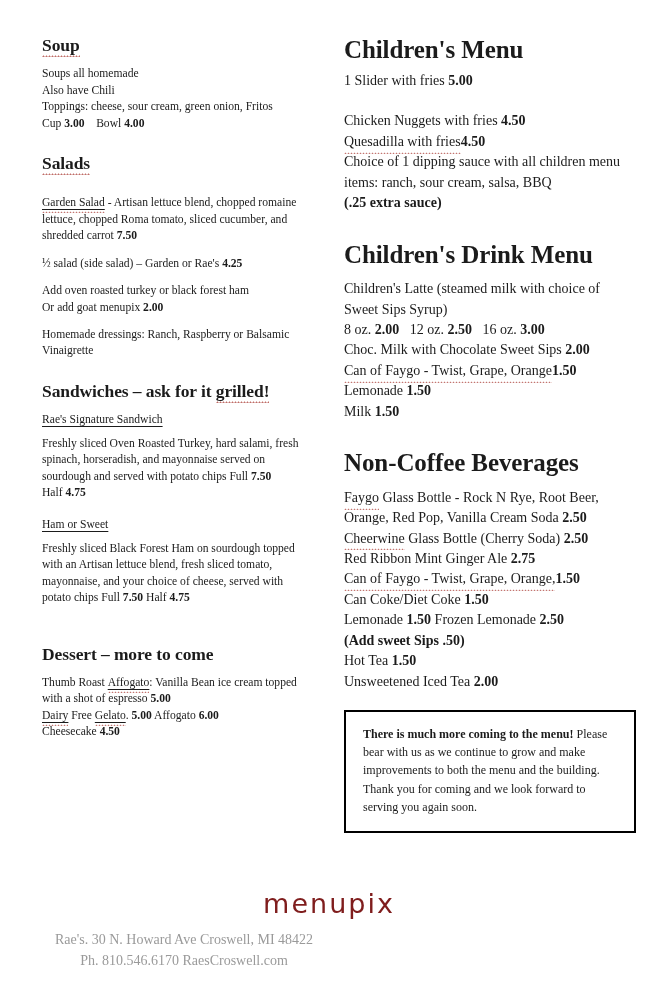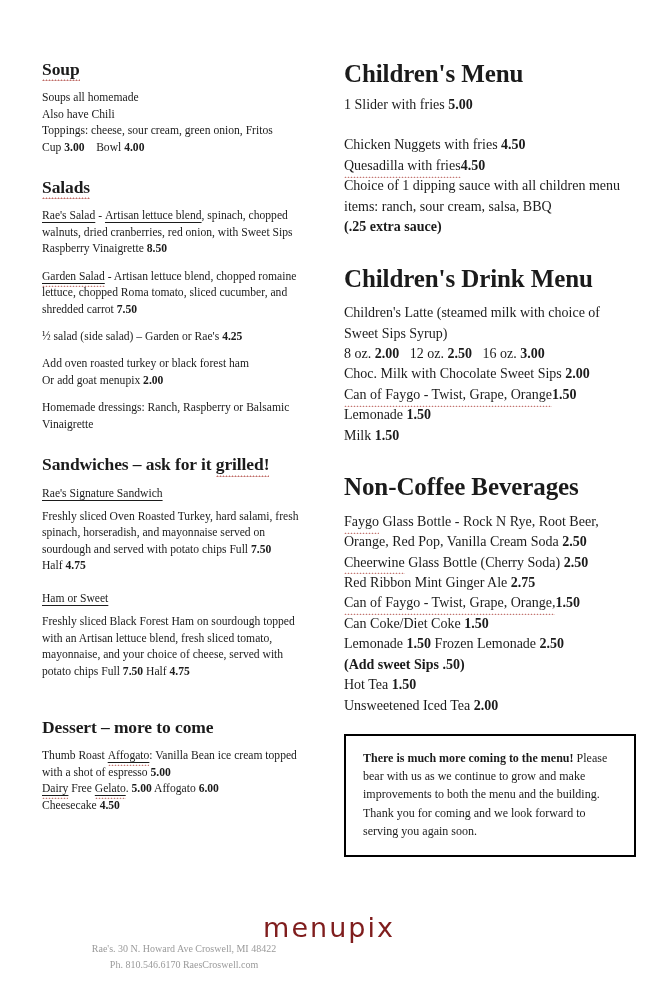--- a/index.html
+++ b/index.html
@@ -13,21 +13,20 @@
     position: relative;
     font-family: "Liberation Serif", "DejaVu Serif", serif;
     color: #1b1b1b;
     overflow: hidden;
   }
 
   .page {
     position: absolute;
     inset: 0;
     display: flex;
-    margin-top: 24px;
   }
 
   .col {
     position: relative;
     height: 100%;
     box-sizing: border-box;
   }
   .col-left  { width: 330px; padding: 36px 26px 0 42px; }
   .col-right { width: 328px; padding: 36px 22px 0 14px; }
 
@@ -119,21 +118,21 @@
     letter-spacing: 2px;
     color: #7f1d1d;
     user-select: none;
   }
 
   
   .footer {
     position: absolute;
     bottom: 28px;
     text-align: center;
-    font-size: 10px;
+    font-size: 14px;
     line-height: 1.55;
     color: #9a9a9a;
   }
   .footer-left  { left: 34px;  width: 300px; }
 </style>
 </head>
 <body>
 
 <div class="page">
 
@@ -153,23 +152,20 @@
       <b>4.00</b>
     </p>
 
     <div class="gap-l"></div>
 
     <h2 class="sec">
       <span class="sq-underline">Salads</span>
     </h2>
     <div class="gap-s"></div>
 
-    <p class="blk">
-      <span class="item-name">Rae's Salad</span><span> - </span><span class="item-name">Artisan lettuce blend</span><span>, spinach, chopped walnuts, dried cranberries, red onion, with Sweet Sips Raspberry Vinaigrette </span><b>8.50</b>
-    </p>
 
     <div class="gap-s"></div>
 
     <p class="blk">
       <span class="item-name sq">Garden Salad</span><span> - Artisan lettuce blend, chopped romaine lettuce, chopped Roma tomato, sliced cucumber, and shredded carrot  </span><b>7.50</b>
     </p>
 
     <div class="gap-s"></div>
 
     <p class="blk">

